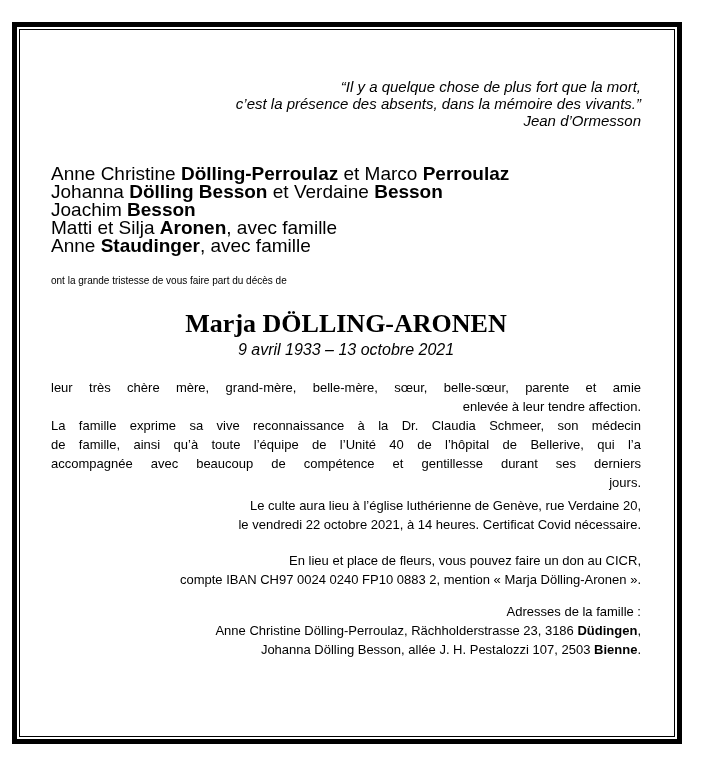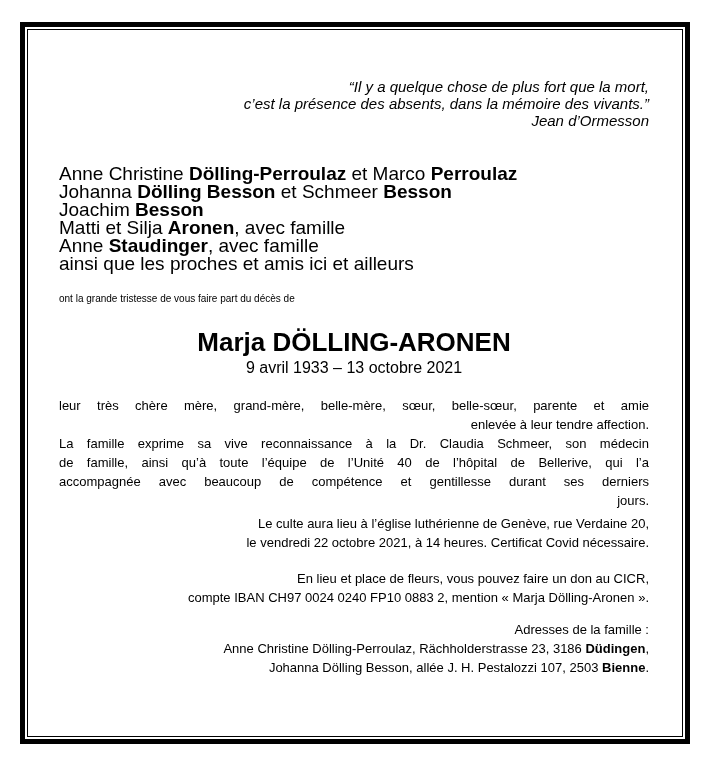--- a/index.html
+++ b/index.html
@@ -8,21 +8,21 @@
     background: #ffffff;
     width: 715px;
     height: 781px;
     overflow: hidden;
     font-family: "Liberation Sans", sans-serif;
     color: #000000;
   }
   .frame-outer {
     box-sizing: border-box;
     position: absolute;
-    left: 20px;
+    left: 12px;
     top: 22px;
     width: 670px;
     height: 722px;
     border: 5px solid #000000;
     background: #ffffff;
   }
   .frame-inner {
     box-sizing: border-box;
     margin: 2px;
     height: calc(100% - 4px);
@@ -53,23 +53,25 @@
     font-size: 10px;
     line-height: 19px;
   }
   
   .name {
     margin: 18px 0 0 0;
     text-align: center;
     font-size: 26px;
     line-height: 32px;
     font-weight: bold;
+    font-family: Liberation Serif, serif;
   }
   .dates {
     text-align: center;
+    font-style: italic;
     font-size: 16px;
     line-height: 19px;
   }
   
   .para {
     font-size: 13px;
     line-height: 19px;
   }
   .m1 { margin-top: 19px; }
   .m2 { }
@@ -90,25 +92,24 @@
     <div class="content">
 
       <div class="quote">
         <div>“Il y a quelque chose de plus fort que la mort,</div>
         <div>c’est la présence des absents, dans la mémoire des vivants.”</div>
         <div>Jean d’Ormesson</div>
       </div>
 
       <div class="family">
         <div><span>Anne Christine </span><span class="b">Dölling-Perroulaz</span><span> et Marco </span><span class="b">Perroulaz</span></div>
-        <div><span>Johanna </span><span class="b">Dölling Besson</span><span> et Schmeer </span><span class="b">Besson</span></div>
+        <div><span>Johanna </span><span class="b">Dölling Besson</span><span> et Verdaine </span><span class="b">Besson</span></div>
         <div><span>Joachim </span><span class="b">Besson</span></div>
         <div><span>Matti et Silja </span><span class="b">Aronen</span><span>, avec famille</span></div>
         <div><span>Anne </span><span class="b">Staudinger</span><span>, avec famille</span></div>
-        <div>ainsi que les proches et amis ici et ailleurs</div>
       </div>
 
       <p class="intro">ont la grande tristesse de vous faire part du décès de</p>
 
       <div class="name">Marja DÖLLING-ARONEN</div>
       <div class="dates">9 avril 1933 – 13 octobre 2021</div>
 
       <div class="para m1">
         <div class="jline">leur très chère mère, grand-mère, belle-mère, sœur, belle-sœur, parente et amie</div>
         <div class="lline">enlevée à leur tendre affection.</div>

